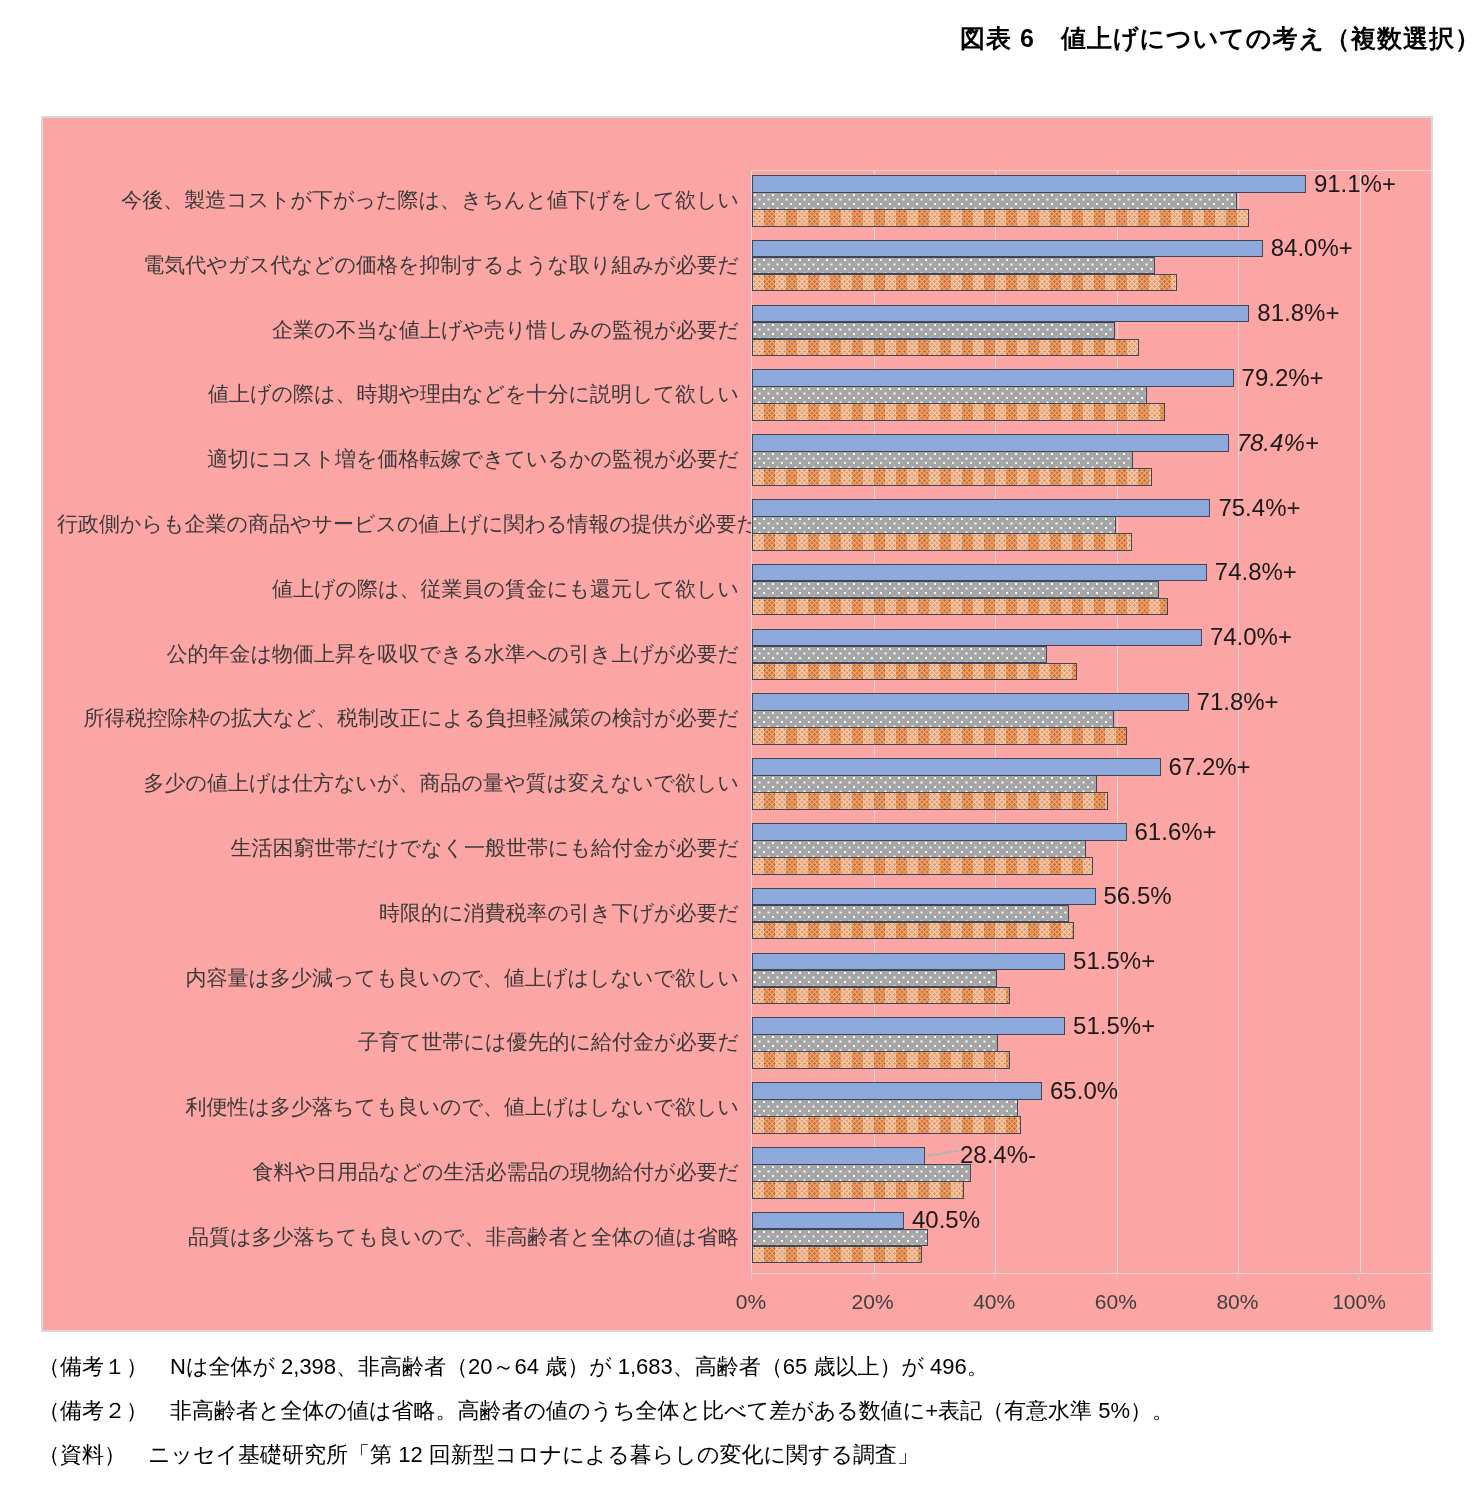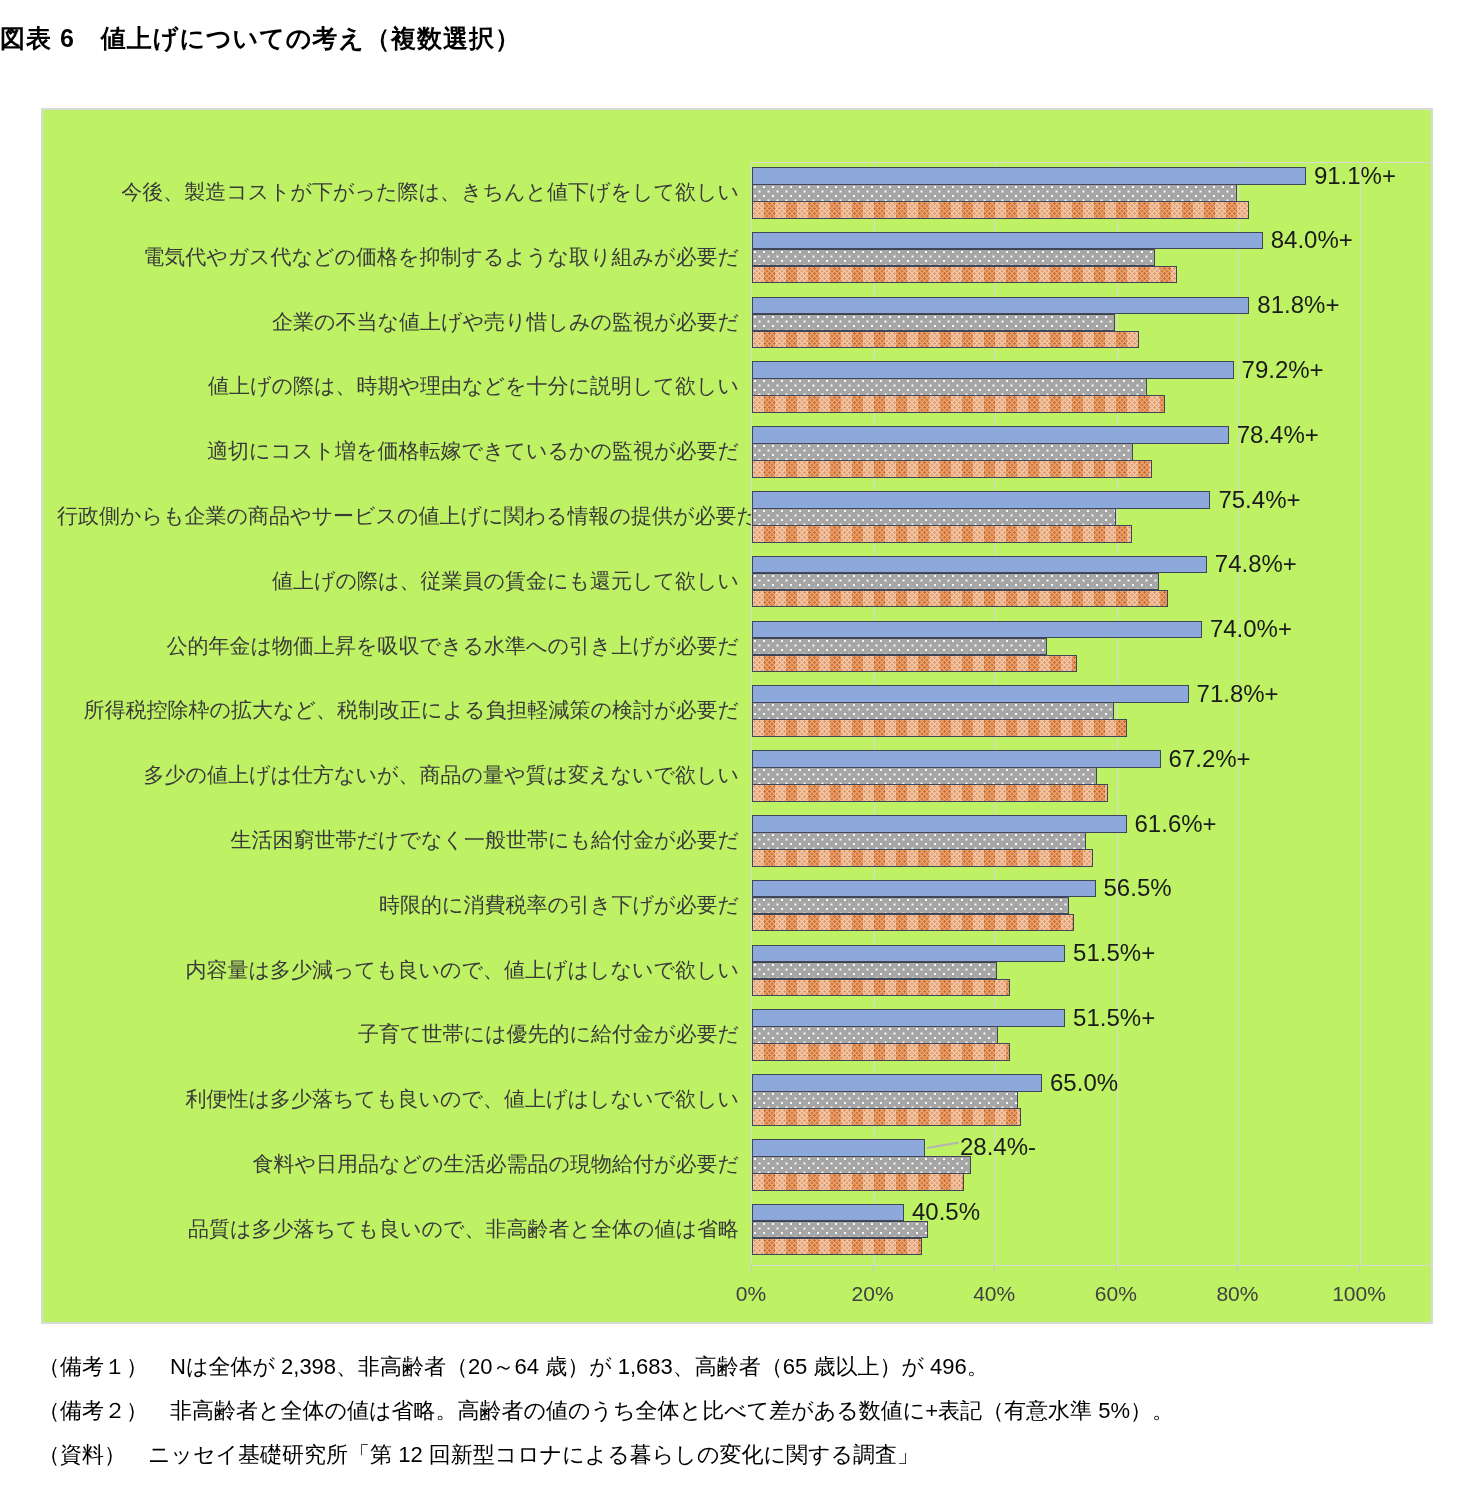--- a/index.html
+++ b/index.html
@@ -3,26 +3,26 @@
 <meta charset="utf-8">
 <style>
   html,body{margin:0;padding:0;}
   body{
     width:1481px;height:1508px;position:relative;background:#ffffff;
     font-family:"Liberation Sans","DejaVu Sans",sans-serif;color:#333;
     overflow:hidden;
   }
   .figure-title{
     position:absolute;left:0;top:22px;width:1481px;height:40px;
-    text-align:left;font-size:25px;font-weight:bold;color:#000;
+    text-align:right;font-size:25px;font-weight:bold;color:#000;
     letter-spacing:1px;
   }
   .chart-box{
-    position:absolute;left:41px;top:108px;width:1388px;height:1212px;
-    border:2px solid #d9d9d9;background:#bef264;
+    position:absolute;left:41px;top:116px;width:1388px;height:1212px;
+    border:2px solid #d9d9d9;background:#fca5a5;
   }
   .plot-area{
     position:absolute;left:708px;top:52px;width:680px;height:1102px;
     border-top:1px solid #d9d9d9;border-bottom:1px solid #d9d9d9;border-left:1px solid #d9d9d9;
   }
   .gridline{position:absolute;top:0;width:1px;height:1102px;background:#d9d9d9;}
   .axis-tick{position:absolute;width:1px;height:7px;background:#c9c9c9;top:1155px;}
   .x-tick-label{
     position:absolute;top:1172px;width:120px;margin-left:-60px;text-align:center;
     font-size:21px;color:#404040;
@@ -106,21 +106,21 @@
         <div class="bar gray" style="top: 150.6px; width: 362.976px;"></div>
         <div class="bar orange" style="top: 167.6px; width: 386.688px;"></div>
         <div class="value-label" style="left: 505.344px; top: 129.1px;">81.8%+</div>
         <div class="bar blue" style="top: 198.4px; width: 481.536px;"></div>
         <div class="bar gray" style="top: 215.4px; width: 395.2px;"></div>
         <div class="bar orange" style="top: 232.4px; width: 412.832px;"></div>
         <div class="value-label" style="left: 489.536px; top: 193.9px;">79.2%+</div>
         <div class="bar blue" style="top: 263.2px; width: 476.672px;"></div>
         <div class="bar gray" style="top: 280.2px; width: 381.216px;"></div>
         <div class="bar orange" style="top: 297.2px; width: 400.064px;"></div>
-        <div class="value-label" style="left: 484.672px; top: 258.7px;">78.4%+</div>
+        <div class="value-label" style="left: 484.672px; top: 258.7px; font-style: italic;">78.4%+</div>
         <div class="bar blue" style="top: 328px; width: 458.432px;"></div>
         <div class="bar gray" style="top: 345px; width: 364.192px;"></div>
         <div class="bar orange" style="top: 362px; width: 380px;"></div>
         <div class="value-label" style="left: 466.432px; top: 323.5px;">75.4%+</div>
         <div class="bar blue" style="top: 392.8px; width: 454.784px;"></div>
         <div class="bar gray" style="top: 409.8px; width: 407.36px;"></div>
         <div class="bar orange" style="top: 426.8px; width: 415.872px;"></div>
         <div class="value-label" style="left: 462.784px; top: 388.3px;">74.8%+</div>
         <div class="bar blue" style="top: 457.6px; width: 449.92px;"></div>
         <div class="bar gray" style="top: 474.6px; width: 294.88px;"></div>

